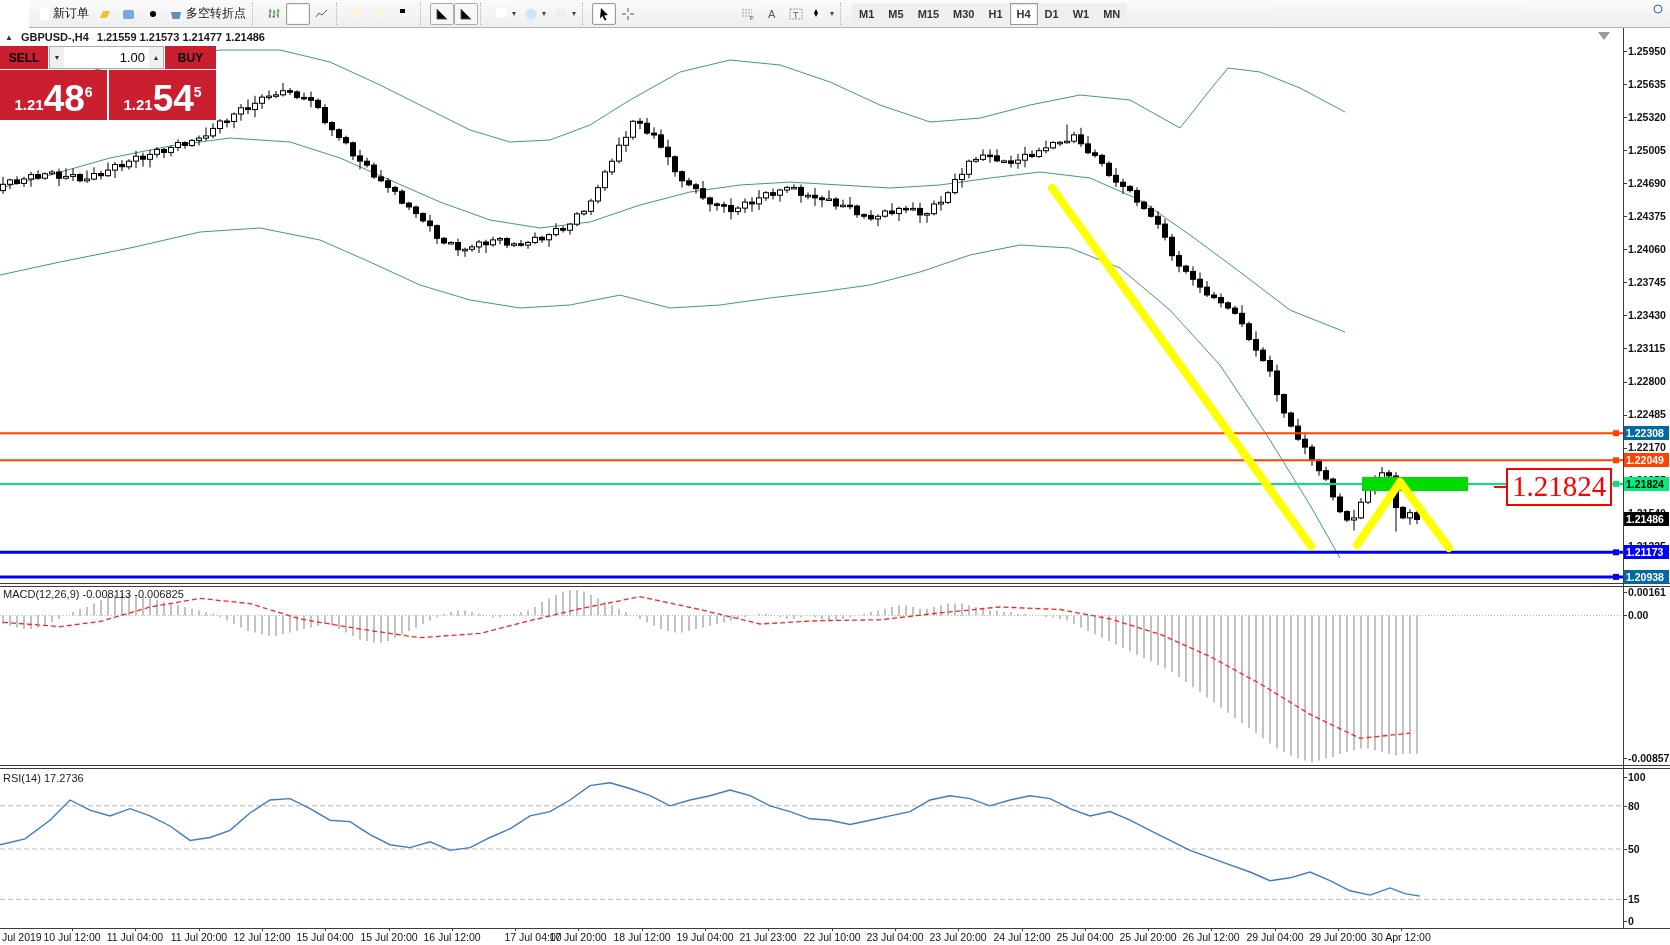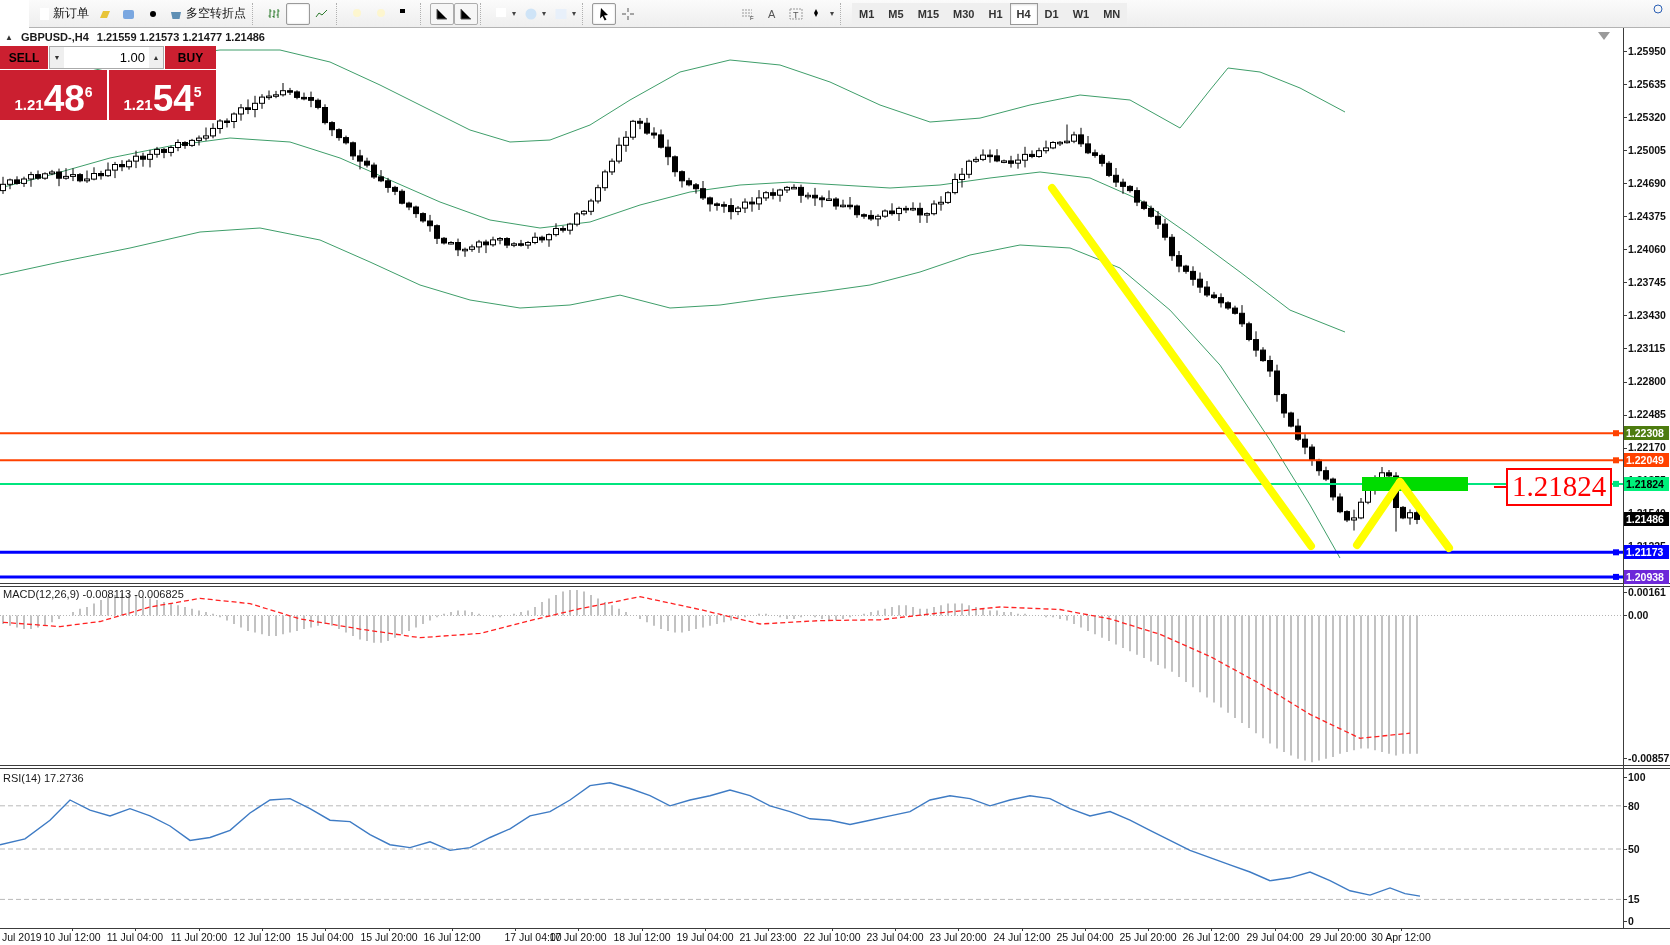--- a/index.html
+++ b/index.html
@@ -1055,25 +1055,25 @@
       <div class="axis-tick" style="top:415px"></div>
       <div class="axis-label" style="top:408px">1.22485</div>
       <div class="axis-tick" style="top:448px"></div>
       <div class="axis-label" style="top:441px">1.22170</div>
       <div class="axis-tick" style="top:481px"></div>
       <div class="axis-label" style="top:474px">1.21855</div>
       <div class="axis-tick" style="top:514px"></div>
       <div class="axis-label" style="top:507px">1.21540</div>
       <div class="axis-tick" style="top:547px"></div>
       <div class="axis-label" style="top:540px">1.21225</div>
-      <div class="chip" style="top:426px;background:#4d7c0f;color:#ffffff">1.22308</div>
+      <div class="chip" style="top:426px;background:#0369a1;color:#ffffff">1.22308</div>
       <div class="chip" style="top:453px;background:#ff4200;color:#ffffff">1.22049</div>
       <div class="chip" style="top:477px;background:#00ef7b;color:#000000">1.21824</div>
       <div class="chip" style="top:545px;background:#0000ff;color:#ffffff">1.21173</div>
-      <div class="chip" style="top:570px;background:#6d28d9;color:#ffffff">1.20938</div>
+      <div class="chip" style="top:570px;background:#0369a1;color:#ffffff">1.20938</div>
       <div class="chip" style="top:512px;background:#000000;color:#ffffff">1.21486</div>
       <div class="axis-tick" style="top:592px"></div>
       <div class="axis-label" style="top:586px">0.00161</div>
       <div class="axis-tick" style="top:615px"></div>
       <div class="axis-label" style="top:609px">0.00</div>
       <div class="axis-tick" style="top:758px"></div>
       <div class="axis-label" style="top:752px">-0.008577</div>
       <div class="axis-tick" style="top:777px"></div>
       <div class="axis-label" style="top:771px">100</div>
       <div class="axis-tick" style="top:806px"></div>

